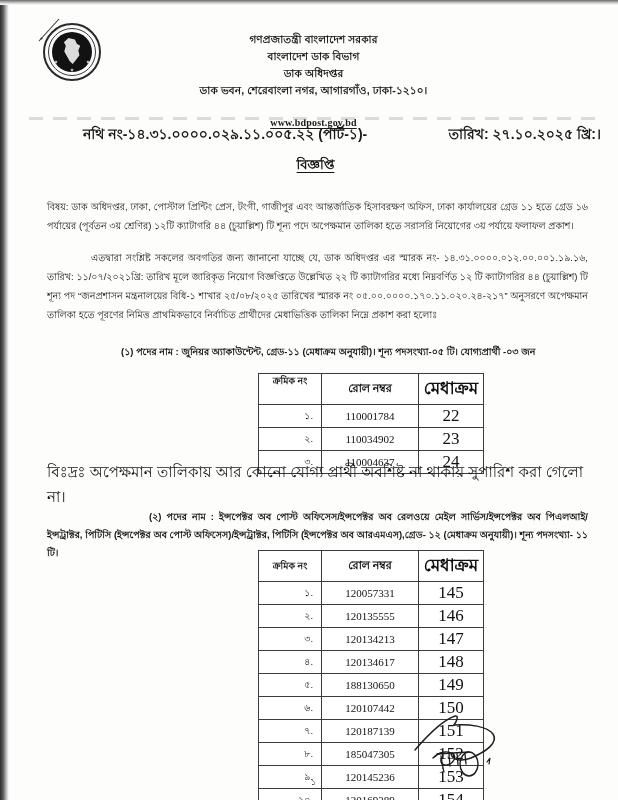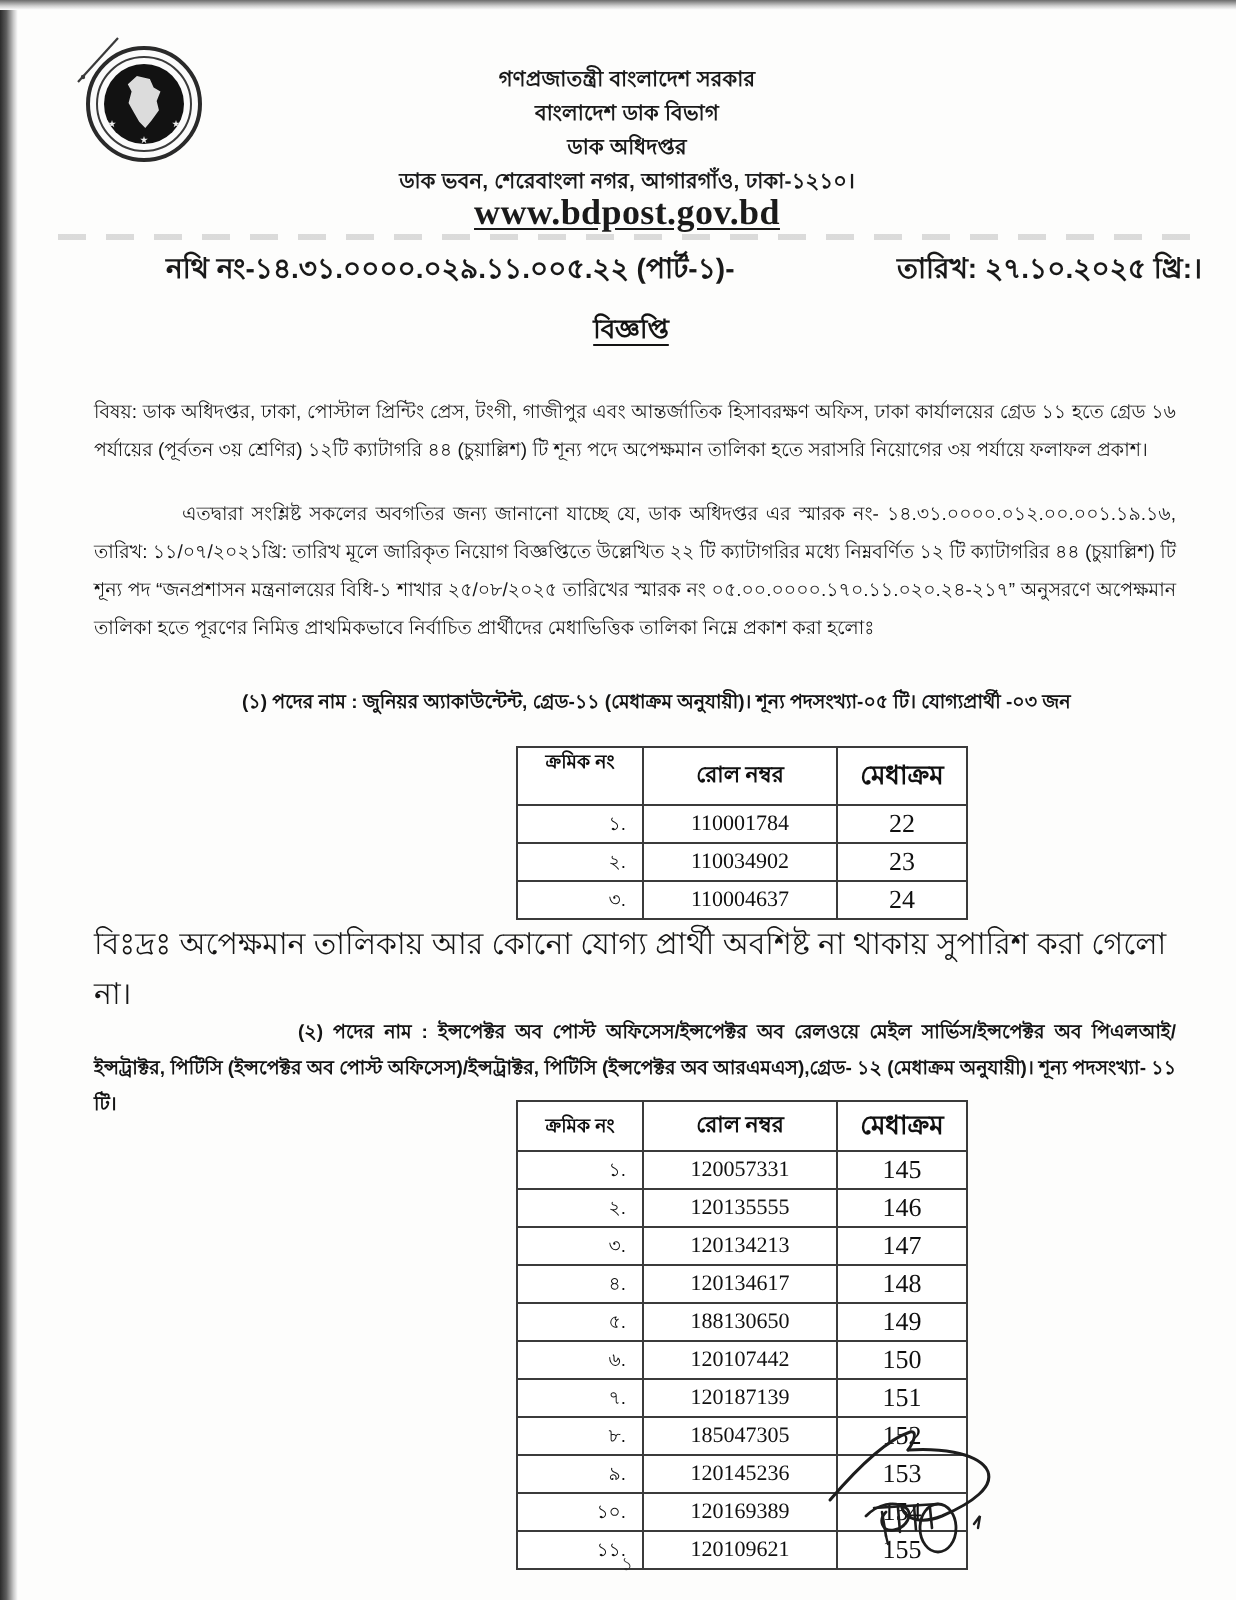--- a/index.html
+++ b/index.html
@@ -108,23 +108,23 @@
     font-size: 10.5px;
     font-weight: 600;
     letter-spacing: 0.1px;
     color: #1a1a1a;
   }
   .hdr.l1 { top: 27px; }
   .hdr.l2 { top: 44px; }
   .hdr.l3 { top: 61px; }
   .hdr.l4 { top: 78px; }
   .hdr.url {
-    top: 91px;
+    top: 112px;
     font-family: "Liberation Serif", serif;
-    font-size: 18px;
+    font-size: 10px;
     font-weight: 700;
     text-decoration: underline;
     text-underline-offset: 2px;
     letter-spacing: 0.2px;
     text-align: center;
   }
 
   .smudge {
     position: absolute;
     left: 20px;
@@ -217,21 +217,21 @@
     padding: 1px 4px;
     height: 14px;
     text-align: center;
     font-weight: normal;
     background: #ffffff;
     margin-top: 36px;
   }
   .tbl th { font-weight: 600; }
   .tbl .c-sl   { width: 50px; text-align: right; padding-right: 8px; }
   .tbl .c-roll { width: 88px; font-family: "Liberation Serif", serif; font-size: 11px; }
-  .tbl .c-rank { width: 56px; font-family: "Liberation Serif", serif; font-size: 13px; }
+  .tbl .c-rank { width: 56px; font-family: "Liberation Serif", serif; font-size: 17px; }
   .tbl th.c-sl, .tbl th.c-roll, .tbl th.c-rank { text-align: center; padding-right: 4px; }
 
   #table1 { left: 249px; top: 368px; }
   #table1 th.c-sl { height: 26px; vertical-align: top; line-height: 12px; }
   #table2 { left: 249px; top: 545px; }
   #table2 th { height: 22px; }
 
   
   .signature {
     position: absolute;

